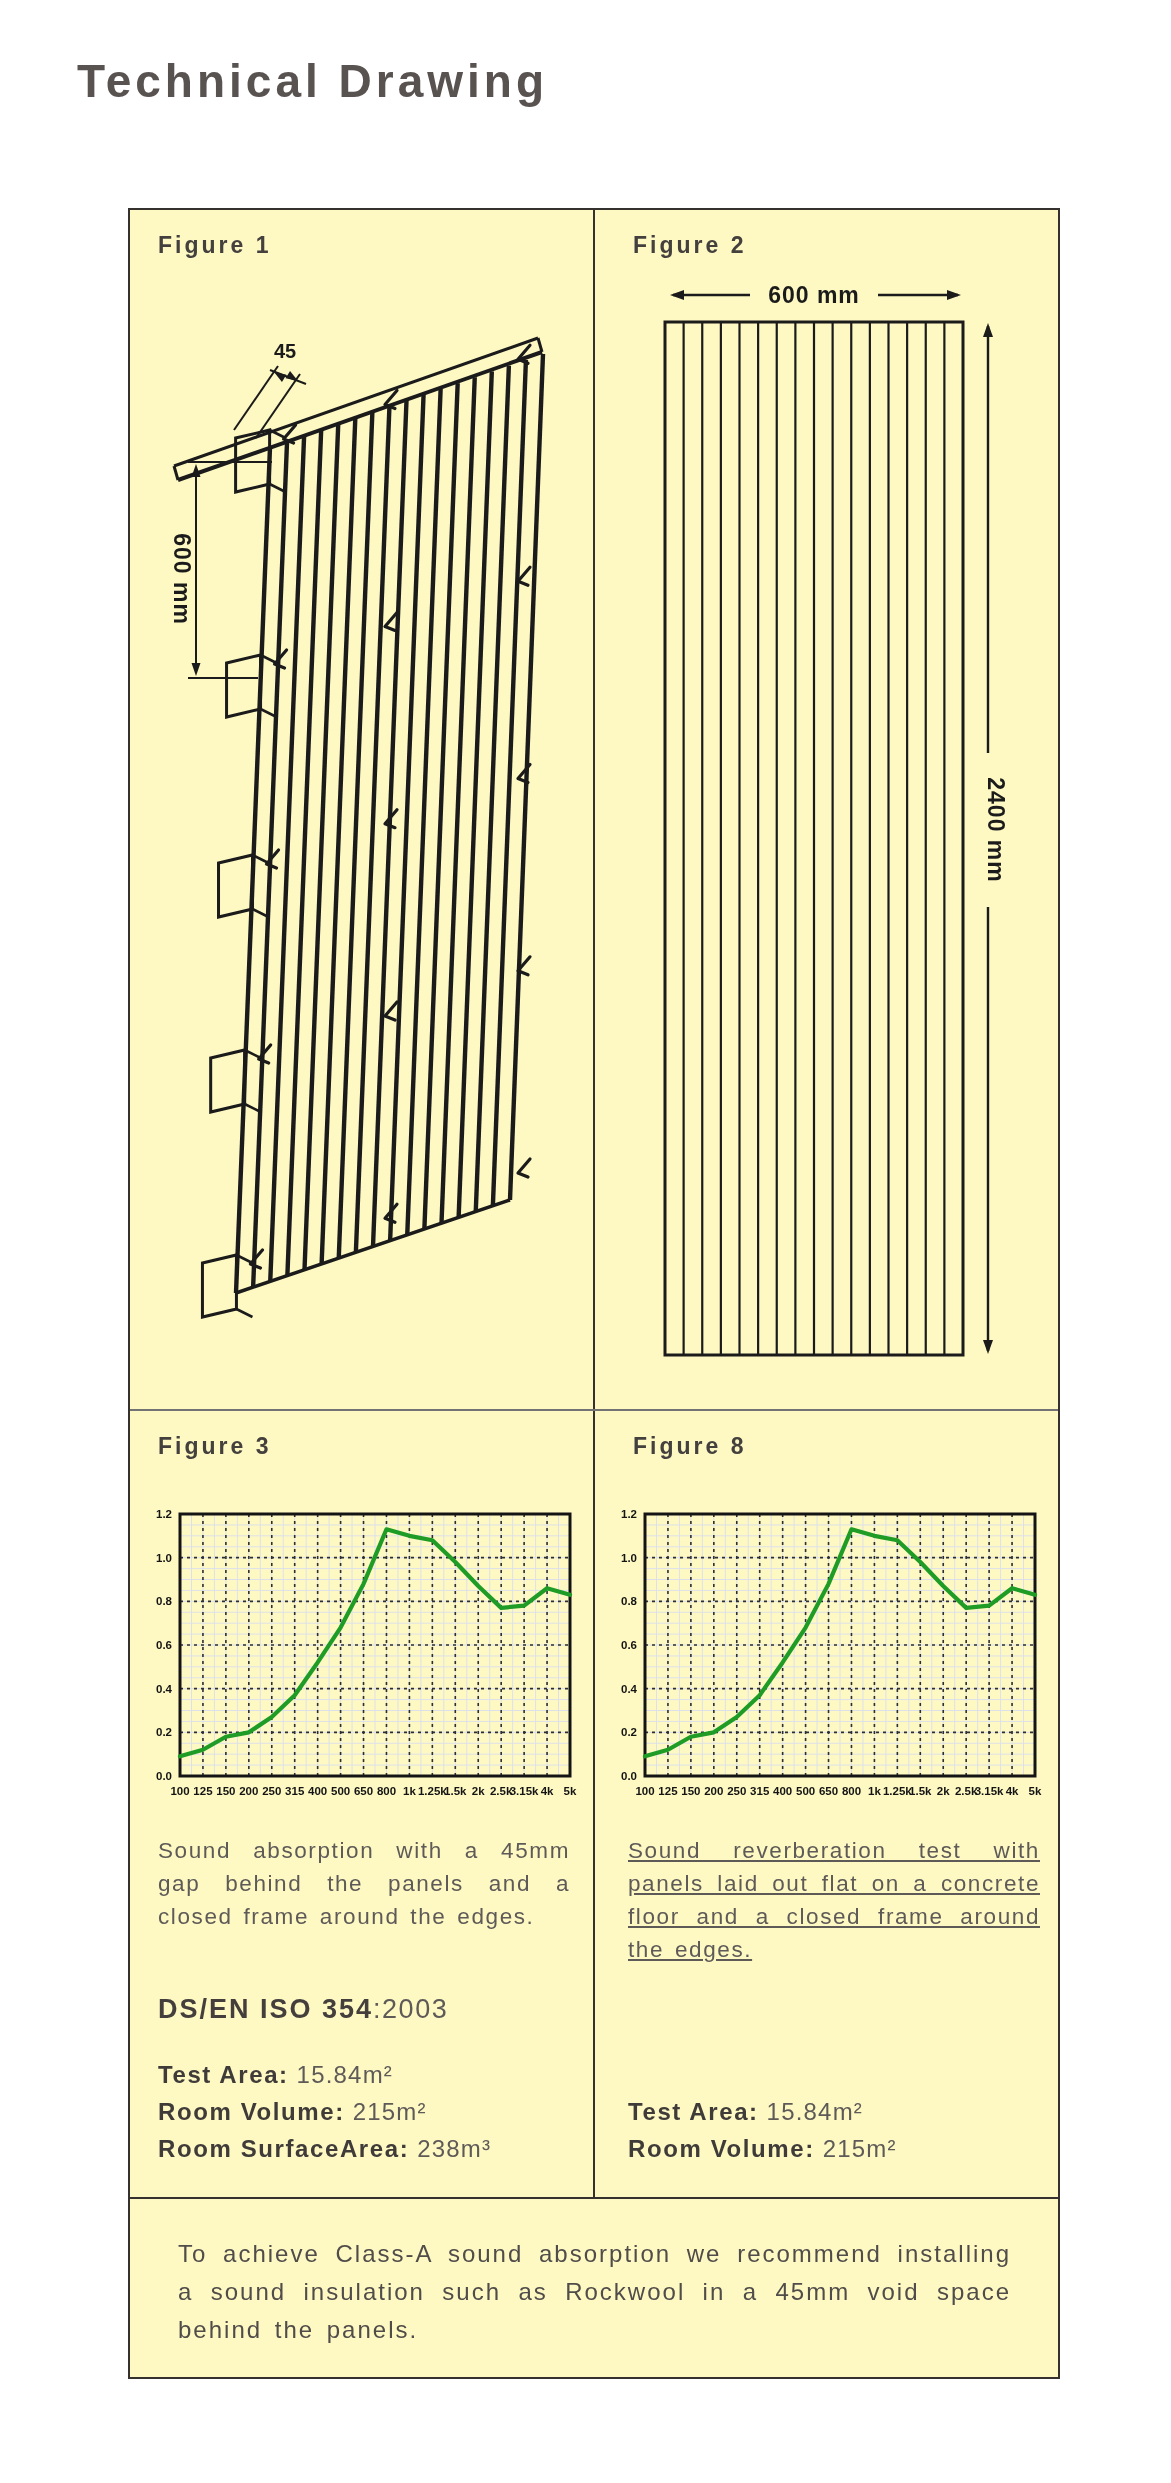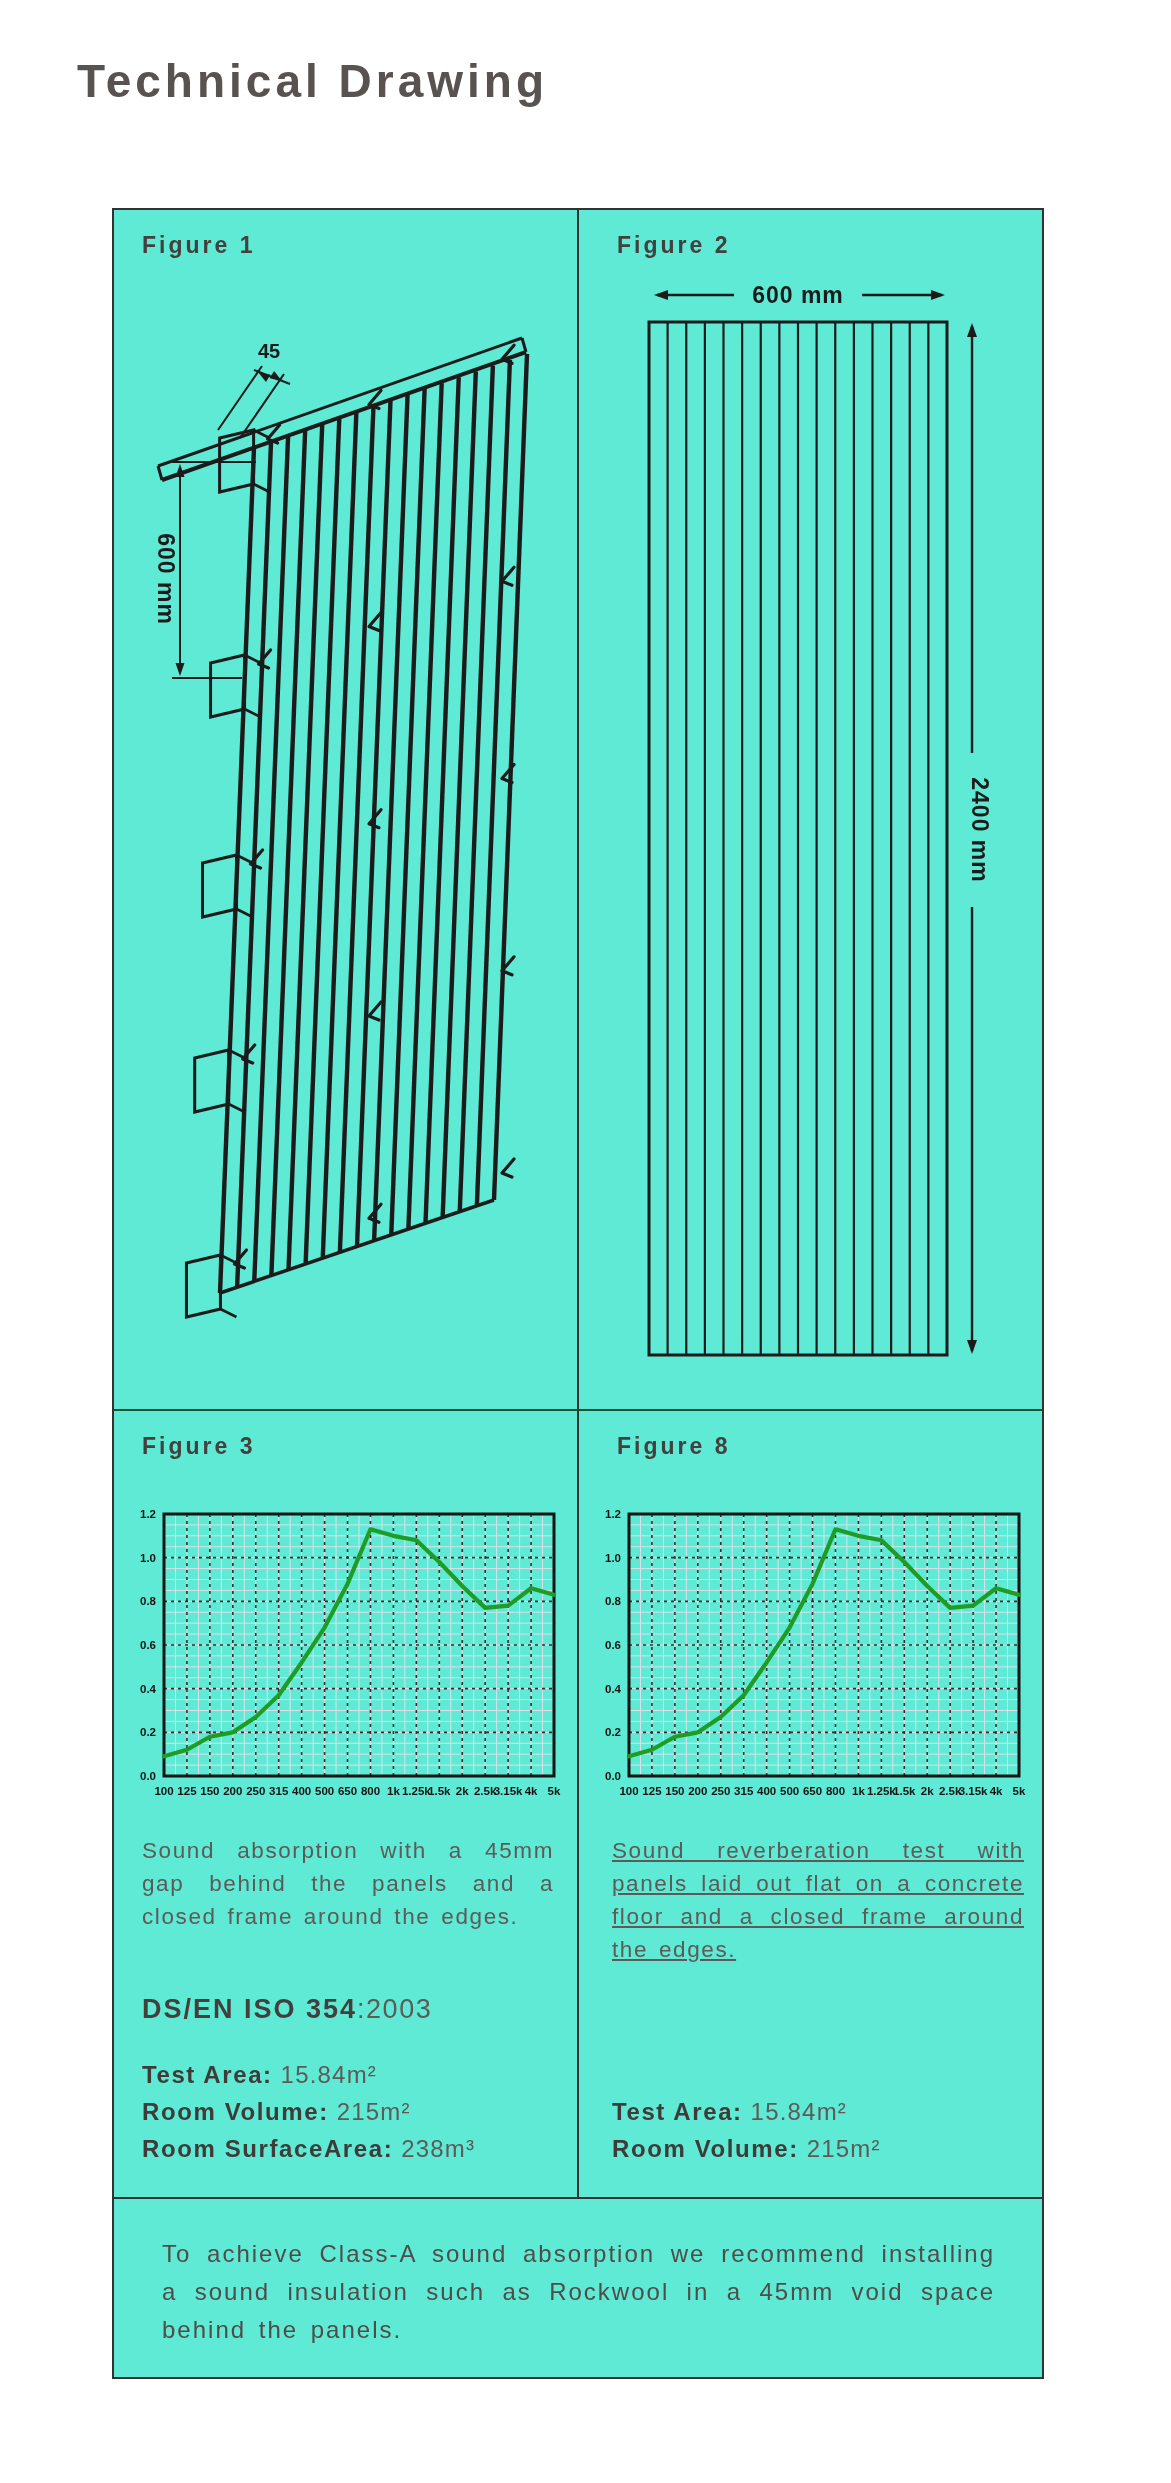--- a/index.html
+++ b/index.html
@@ -5,26 +5,26 @@
   html,body{margin:0;padding:0;}
   body{
     width:1171px;height:2483px;position:relative;background:#ffffff;
     font-family:"Liberation Sans",sans-serif;color:#4d4947;
   }
   .page-title{
     position:absolute;left:75px;top:52px;margin:2px;
     font-size:46px;font-weight:600;letter-spacing:4px;color:#585250;
   }
   .grid{
-    position:absolute;left:112px;top:208px;width:932px;
-    border:2px solid #35312f;box-sizing:border-box;background:#5eead4;
+    position:absolute;left:128px;top:208px;width:932px;
+    border:2px solid #35312f;box-sizing:border-box;background:#fef9c3;
   }
   .row{display:flex;position:relative;}
   .row1{height:1199px;}
-  .row2{height:786px;border-top:2px solid #14532d;}
+  .row2{height:786px;border-top:2px solid #737373;}
   .row3{height:178px;border-top:2px solid #35312f;}
   .cell{position:relative;box-sizing:border-box;overflow:hidden;}
   .cell-l{width:465px;border-right:2px solid #35312f;}
   .cell-r{flex:1;}
   .fig-label{
     position:absolute;font-size:23px;font-weight:700;letter-spacing:3px;color:#44403e;
     top:22px;z-index:2;
   }
   .fig-label.pl1{left:28px;} .fig-label.pl2{left:38px;}
   .draw-svg{position:absolute;left:0;top:0;}

